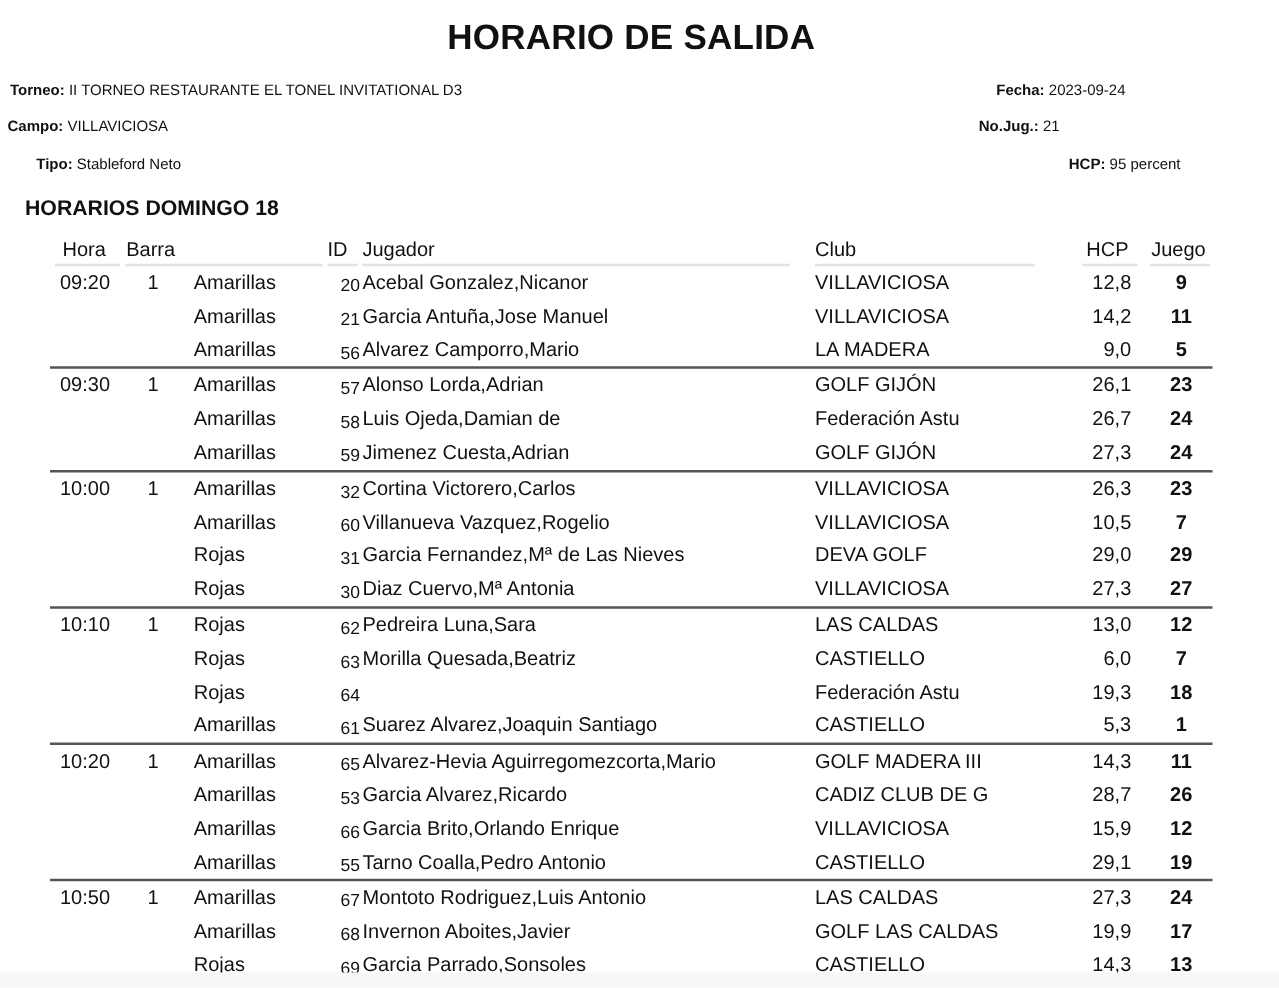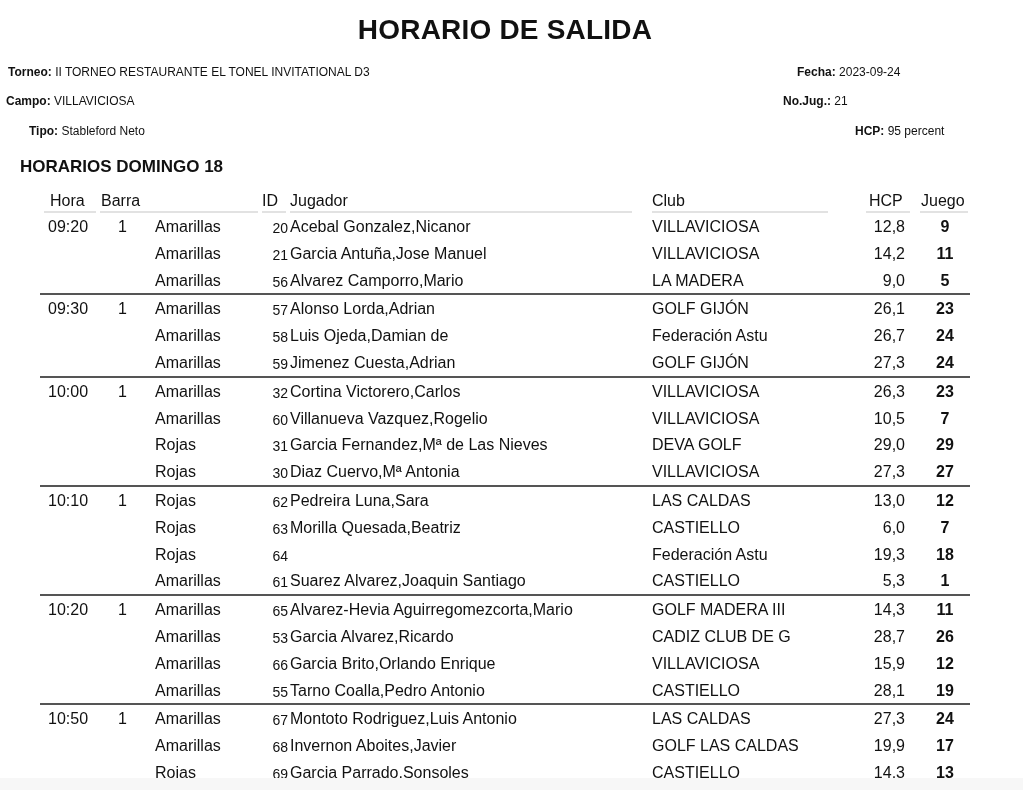--- a/index.html
+++ b/index.html
@@ -237,21 +237,21 @@
           <span class="c-jug">Garcia Brito,Orlando Enrique</span>
           <span class="c-club">VILLAVICIOSA</span>
           <span class="c-hcp">15,9</span>
           <span class="c-juego">12</span>
         </div>
         <div class="row">
           <span class="c-tee">Amarillas</span>
           <span class="c-id">55</span>
           <span class="c-jug">Tarno Coalla,Pedro Antonio</span>
           <span class="c-club">CASTIELLO</span>
-          <span class="c-hcp">28,1</span>
+          <span class="c-hcp">29,1</span>
           <span class="c-juego">19</span>
         </div>
       </div>
       <div class="group last">
         <div class="row">
           <span class="c-hora">10:50</span>
           <span class="c-barra">1</span>
           <span class="c-tee">Amarillas</span>
           <span class="c-id">67</span>
           <span class="c-jug">Montoto Rodriguez,Luis Antonio</span>

